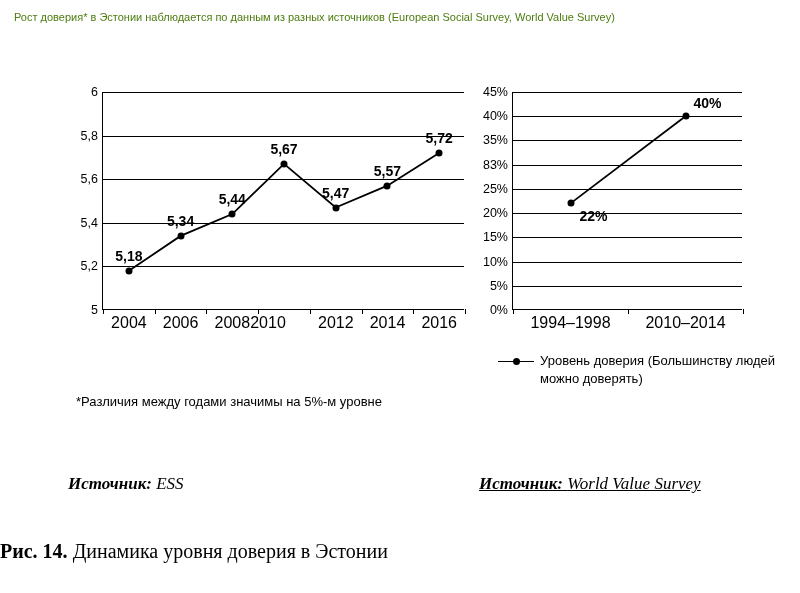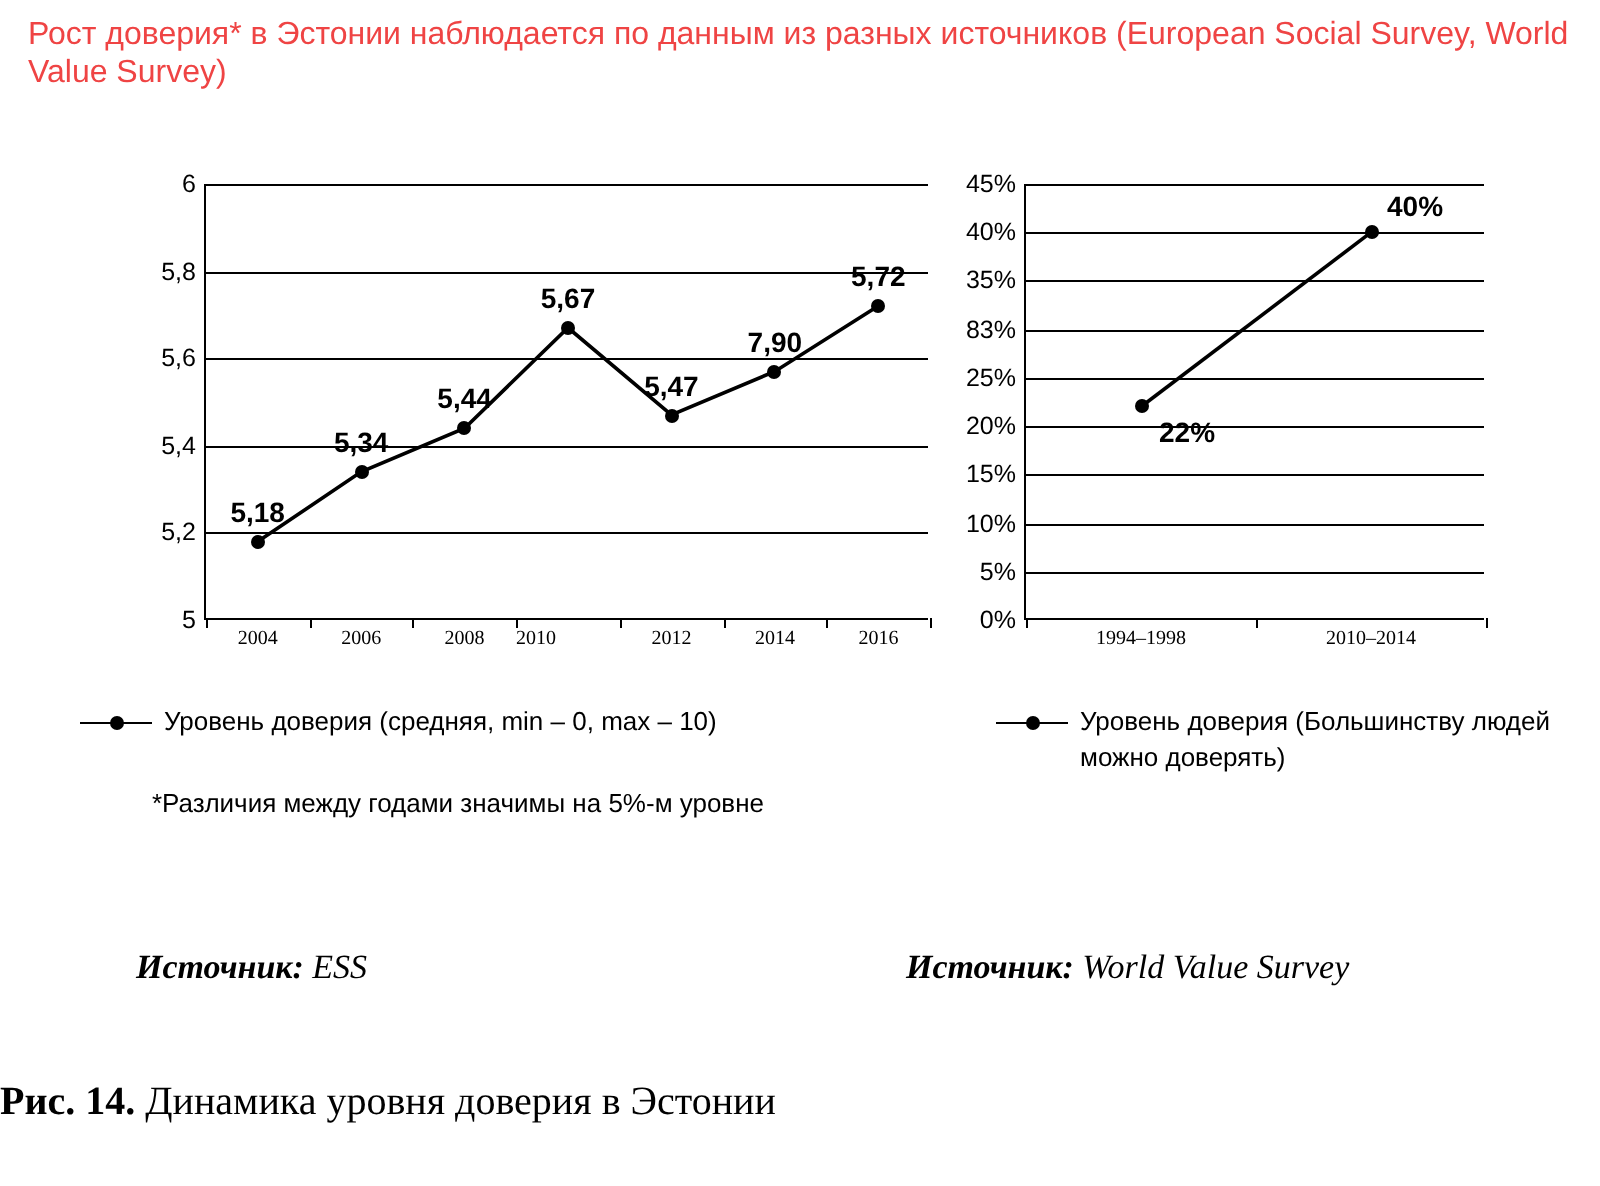--- a/index.html
+++ b/index.html
@@ -20,23 +20,23 @@
     width: 800px;
     height: 593px;
   }
 
   
   .header {
     position: absolute;
     left: 14px;
     top: 8px;
     width: 775px;
-    font-size: 16px;
+    font-size: 11px;
     line-height: 19px;
-    color: #ef4444;
+    color: #4d7c0f;
   }
 
   
   .chart-block {
     position: absolute;
   }
   #chart-left  { left: 40px;  top: 88px; width: 400px; height: 250px; }
   #chart-right { left: 455px; top: 88px; width: 330px; height: 250px; }
 
   .plot {
@@ -62,23 +62,22 @@
     transform: translateY(-50%);
     font-size: 12.5px;
     white-space: nowrap;
     text-align: right;
   }
   .xtick {
     position: absolute;
     top: 100%;
     margin-top: 5px;
     transform: translateX(-50%);
-    font-size: 10px;
+    font-size: 16px;
     white-space: nowrap;
-    font-family: Liberation Serif, serif;
   }
   .tickmark {
     position: absolute;
     top: 100%;
     width: 0;
     height: 5px;
     border-left: 1.2px solid #000;
   }
   .dot {
     position: absolute;
@@ -160,21 +159,21 @@
     position: absolute;
     font-size: 17px;
     font-style: italic;
     font-family: "Liberation Serif", serif;
   }
   .source b {
     font-weight: bold;
     font-style: italic;
   }
   #source-left  { left: 68px;  top: 474px; }
-  #source-right { left: 453px; top: 474px; }
+  #source-right { left: 479px; top: 474px; text-decoration: underline; }
 
   
   .caption {
     position: absolute;
     left: 0;
     right: 0;
     top: 540px;
     text-align: left;
     font-family: "Liberation Serif", serif;
     font-size: 20px;
@@ -227,21 +226,21 @@
 
       <svg class="series" width="362" height="218">
         <polyline points="25.9,178.8 77.6,143.9 129.3,122.1 181.0,71.9 232.7,115.5 284.4,93.7 336.1,61.0" fill="none" stroke="#000000" stroke-width="1.8"></polyline>
       </svg>
 
       <div class="dlabel" style="left: 25.8571px; top: 171.76px;">5,18</div>
       <div class="dlabel" style="left: 77.5714px; top: 136.88px;">5,34</div>
       <div class="dlabel" style="left: 129.286px; top: 115.08px;">5,44</div>
       <div class="dlabel" style="left: 181px; top: 64.94px;">5,67</div>
       <div class="dlabel" style="left: 232.714px; top: 108.54px;">5,47</div>
-      <div class="dlabel" style="left: 284.429px; top: 86.74px;">7,90</div>
+      <div class="dlabel" style="left: 284.429px; top: 86.74px;">5,57</div>
       <div class="dlabel" style="left: 336.143px; top: 54.04px;">5,72</div>
     <div class="dot" style="left: 25.8571px; top: 178.76px;"></div>
         <div class="dot" style="left: 77.5714px; top: 143.88px;"></div>
         <div class="dot" style="left: 129.286px; top: 122.08px;"></div>
         <div class="dot" style="left: 181px; top: 71.94px;"></div>
         <div class="dot" style="left: 232.714px; top: 115.54px;"></div>
         <div class="dot" style="left: 284.429px; top: 93.74px;"></div>
         <div class="dot" style="left: 336.143px; top: 61.04px;"></div>
       </div>
   </div>
@@ -290,26 +289,20 @@
       </svg>
 
       <div class="dot" style="left: 57.5px; top: 111.422px;"></div>
       <div class="dot" style="left: 172.5px; top: 24.2222px;"></div>
 
       <div class="dlabel right-side" style="left: 66.5px; top: 124.422px;">22%</div>
       <div class="dlabel right-side" style="left: 180.5px; top: 11.2222px;">40%</div>
     </div>
   </div>
 
-  <div class="legend" id="legend-left">
-    <div class="legend-row">
-      <span class="legend-marker"></span>
-      <span class="legend-text">Уровень доверия (средняя, min – 0, max – 10)</span>
-    </div>
-  </div>
 
   <div class="legend" id="legend-right">
     <div class="legend-row">
       <span class="legend-marker"></span>
       <span class="legend-text">Уровень доверия (Большинству людей можно доверять)</span>
     </div>
   </div>
 
   <div class="footnote">*Различия между годами значимы на 5%-м уровне</div>
 

